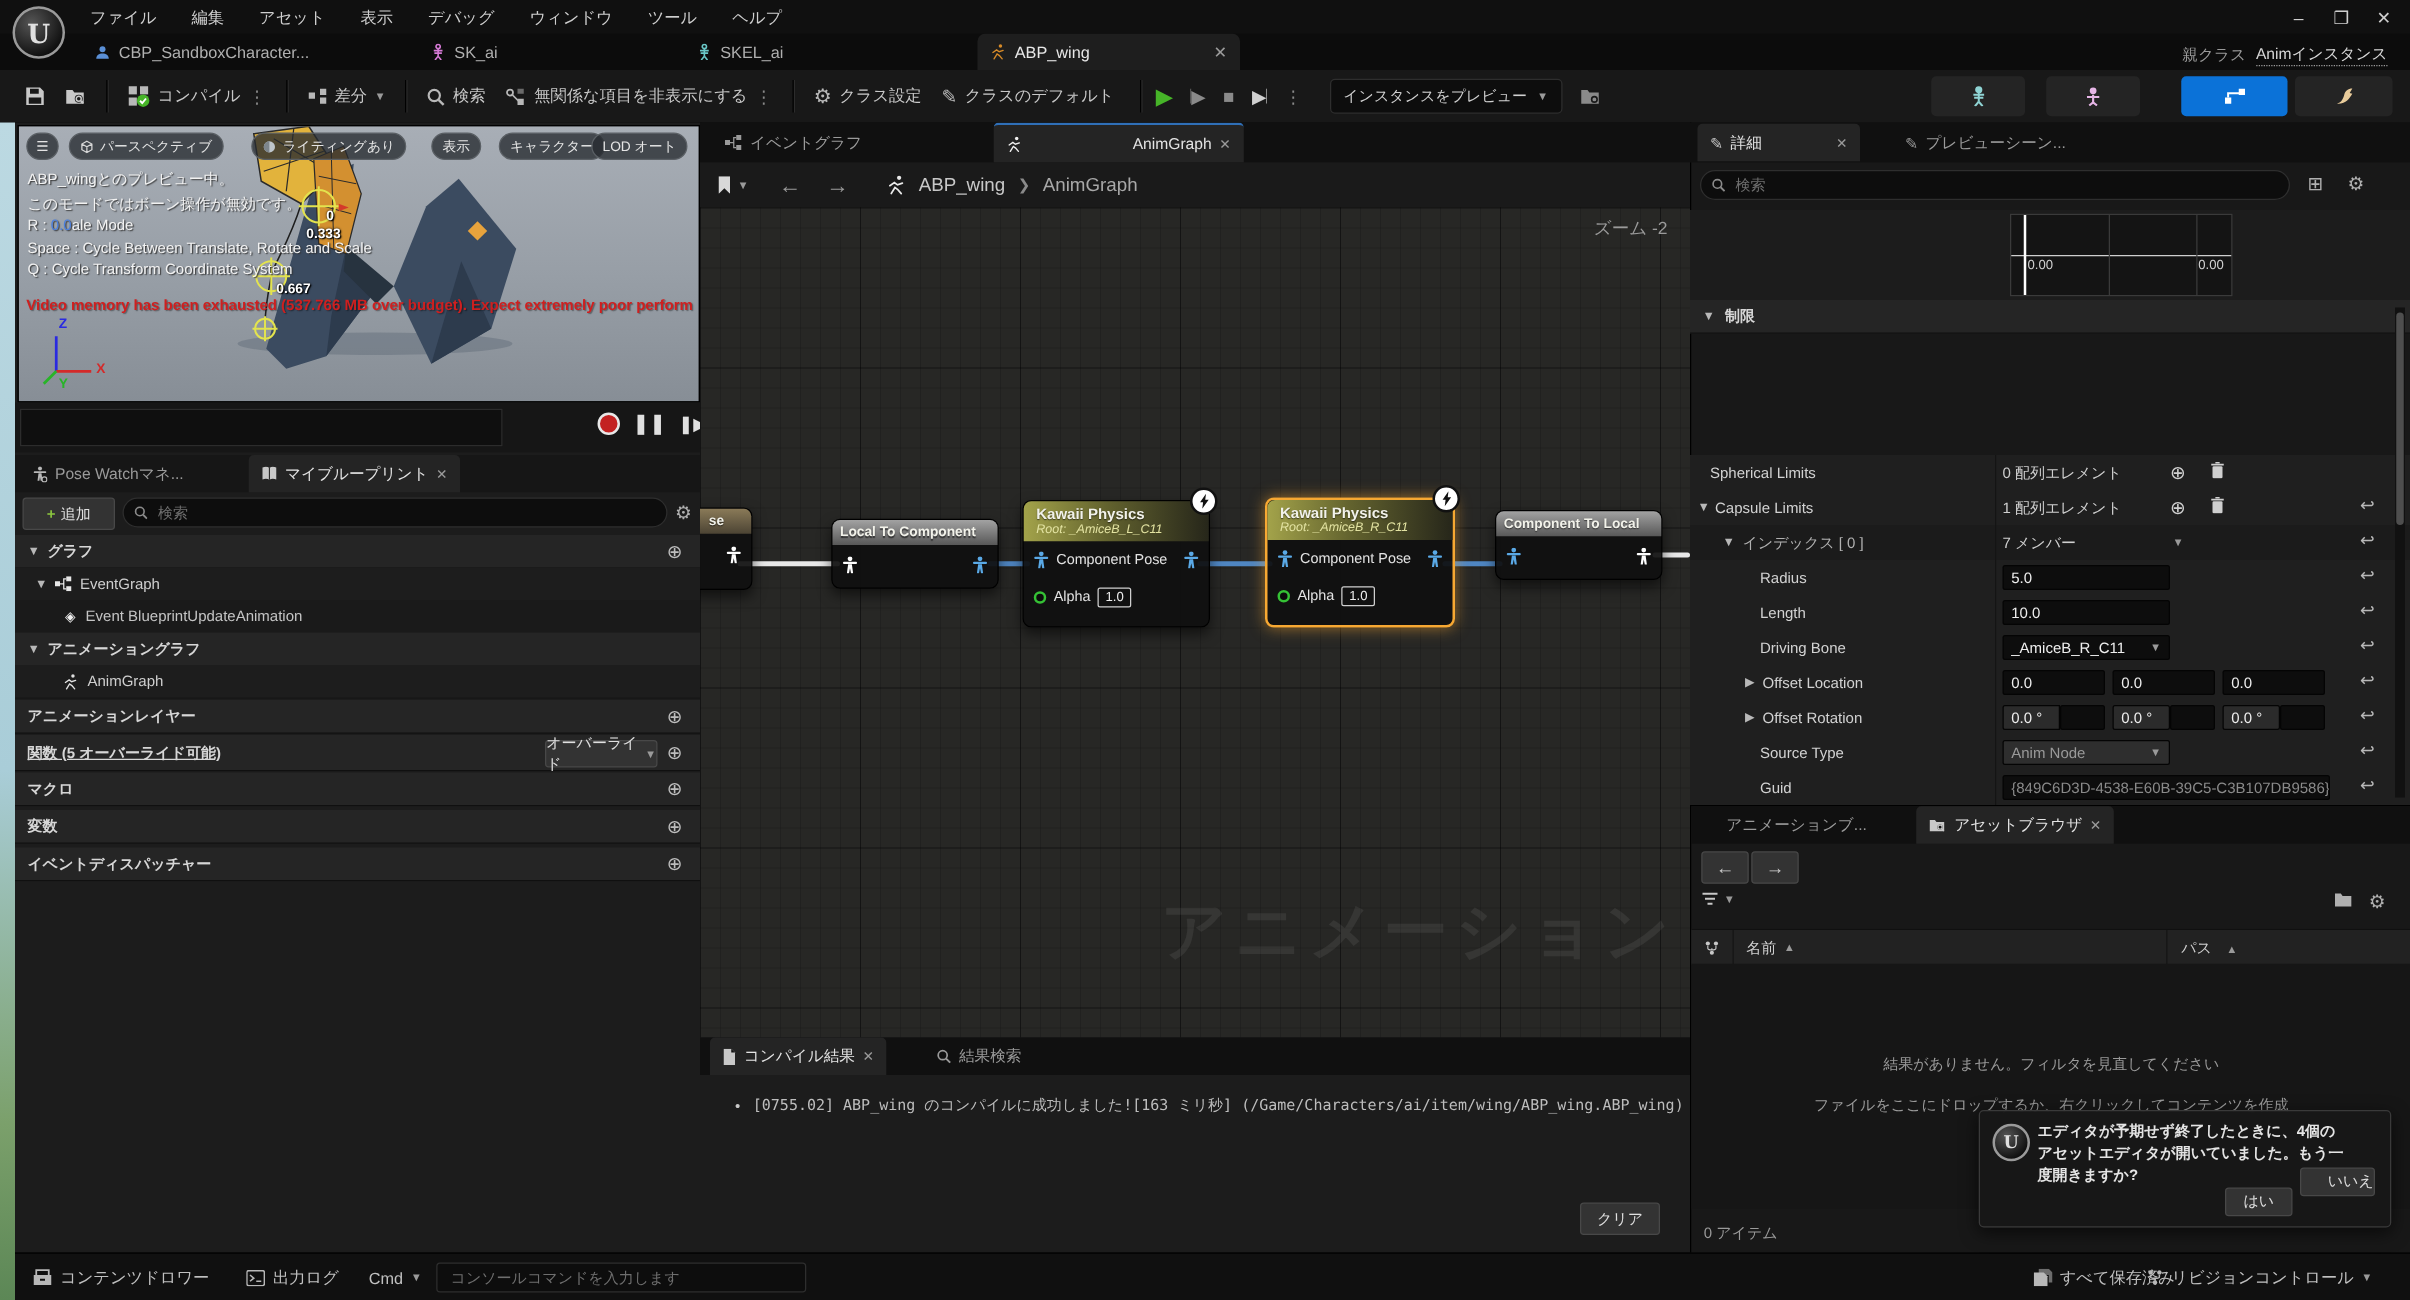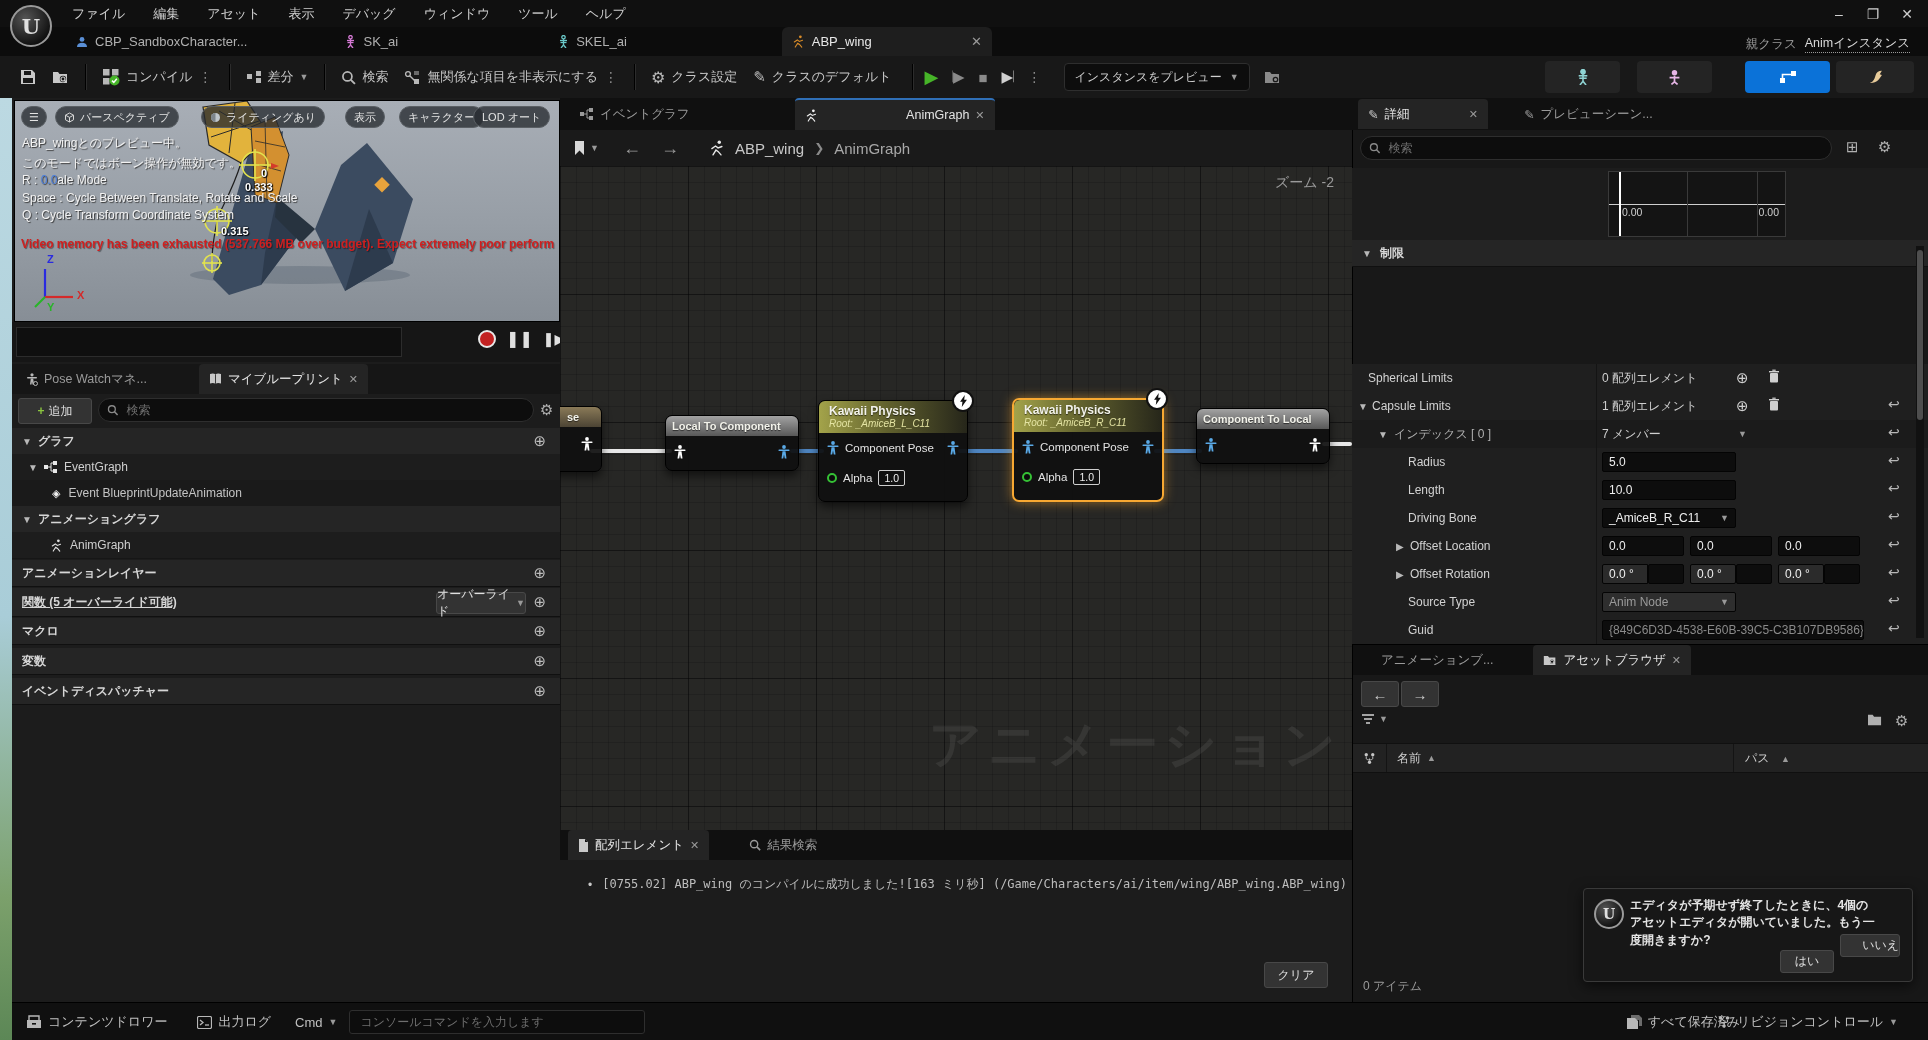--- a/index.html
+++ b/index.html
@@ -342,21 +342,21 @@
       <div class="ol-line" style="left:7px;top:34px;">ABP_wingとのプレビュー中。</div>
       <div class="ol-line" style="left:7px;top:54px;">このモードではボーン操作が無効です。</div>
       <div class="ol-line" style="left:7px;top:72px;">
         <span>R : </span><span style="color:#4a7fe0;">0.0</span><span>ale Mode</span>
       </div>
       <div class="ol-line" style="left:7px;top:90px;">Space : Cycle Between Translate, Rotate and Scale</div>
       <div class="ol-line" style="left:7px;top:107px;">Q : Cycle Transform Coordinate System</div>
       <div class="ol-line" style="left:6px;top:136px;color:#cf1f1f;font-weight:bold;text-shadow:1px 1px 1px rgba(0,0,0,.4);">Video memory has been exhausted (537.766 MB over budget). Expect extremely poor perform</div>
       <span class="gizmo-label" style="left:246px;top:66px;">0</span>
       <span class="gizmo-label" style="left:230px;top:80px;">0.333</span>
-      <span class="gizmo-label" style="left:206px;top:124px;">0.315</span>
+      <span class="gizmo-label" style="left:206px;top:124px;">0.667</span>
     </div>
 
     <div class="ab" style="left:0;top:224px;width:548px;height:40px;background:#161616;">
       <div class="ab" style="left:4px;top:5px;width:384px;height:28px;background:#0f0f0f;border:1px solid #2c2c2c;"></div>
       <div class="ab flex" style="left:466px;top:7px;gap:10px;">
         <span style="width:18px;height:18px;border-radius:50%;background:#c32222;border:2px solid #e8e8e8;box-sizing:border-box;display:inline-block;"></span>
         <span style="color:#e0e0e0;font-size:16px;font-weight:bold;">❚❚</span>
         <span style="color:#e0e0e0;font-size:14px;">❚▶</span>
       </div>
     </div>
@@ -619,21 +619,21 @@
         </div>
       </div>
     </div>
 
     <div class="ab flex" style="left:0;top:732px;width:792px;height:30px;background:#101010;">
       <div class="panel-tab active" style="margin-left:8px;">
         <svg width="11" height="13" viewBox="0 0 11 13" fill="#c8c8c8">
             <path d="M1 0h6l3 3v10H1z"></path>
             <path d="M7 0v3h3" fill="#101010"></path>
           </svg>
-        <span>配列エレメント</span>
+        <span>コンパイル結果</span>
         <span style="color:#9a9a9a;font-size:11px;">✕</span>
       </div>
       <div class="panel-tab" style="margin-left:30px;">
         <svg width="12" height="12" viewBox="0 0 14 14">
             <circle cx="6" cy="6" r="4.2" fill="none" stroke="#9a9a9a" stroke-width="1.6"></circle>
             <line x1="9.2" y1="9.2" x2="13" y2="13" stroke="#9a9a9a" stroke-width="1.8"></line>
           </svg>
         <span>結果検索</span>
       </div>
     </div>
@@ -881,20 +881,24 @@
           <path d="M3.5 5v2c0 2 7 2 7-0V5M7 7v2" stroke="#c8c8c8" fill="none"></path>
         </svg>
       <div style="width:1px;height:100%;background:#141414;margin-left:10px;"></div>
       <span style="margin-left:10px;color:#d0d0d0;">名前</span>
       <span class="caret" style="margin-left:6px;">▲</span>
       <div class="ab" style="left:380px;top:0;width:1px;height:100%;background:#141414;"></div>
       <span class="ab" style="left:392px;color:#d0d0d0;">パス</span>
       <span class="caret ab" style="left:428px;top:10px;">▲</span>
     </div>
 
+    <div class="ab" style="left:0;top:126px;width:576px;height:196px;background:#161616;">
+      <div style="text-align:center;margin-top:72px;color:#9a9a9a;font-size:12px;">結果がありません。フィルタを見直してください</div>
+      <div style="text-align:center;margin-top:16px;color:#9a9a9a;font-size:12px;">ファイルをここにドロップするか、右クリックしてコンテンツを作成</div>
+    </div>
     <div class="ab" style="left:10px;bottom:8px;color:#9a9a9a;">0 アイテム</div>
   </div>
 
   <div class="ab" style="left:1583px;top:888px;width:328px;height:92px;background:rgba(24,24,24,0.97);border:1px solid #3a3a3a;border-radius:4px;box-shadow:0 4px 14px rgba(0,0,0,.6);z-index:20;">
     <div class="ab ue-logo" style="left:10px;top:10px;width:26px;height:26px;font-size:14px;">U</div>
     <div class="ab" style="left:46px;top:8px;width:250px;color:#e4e4e4;font-size:12px;line-height:1.45;font-weight:bold;">エディタが予期せず終了したときに、4個のアセットエディタが開いていました。もう一度開きますか?</div>
     <div class="ab chip-btn" style="right:78px;bottom:8px;width:52px;height:21px;">
       <span>はい</span>
     </div>
     <div class="ab chip-btn" style="right:12px;bottom:24px;width:58px;height:21px;justify-content:flex-end;">

